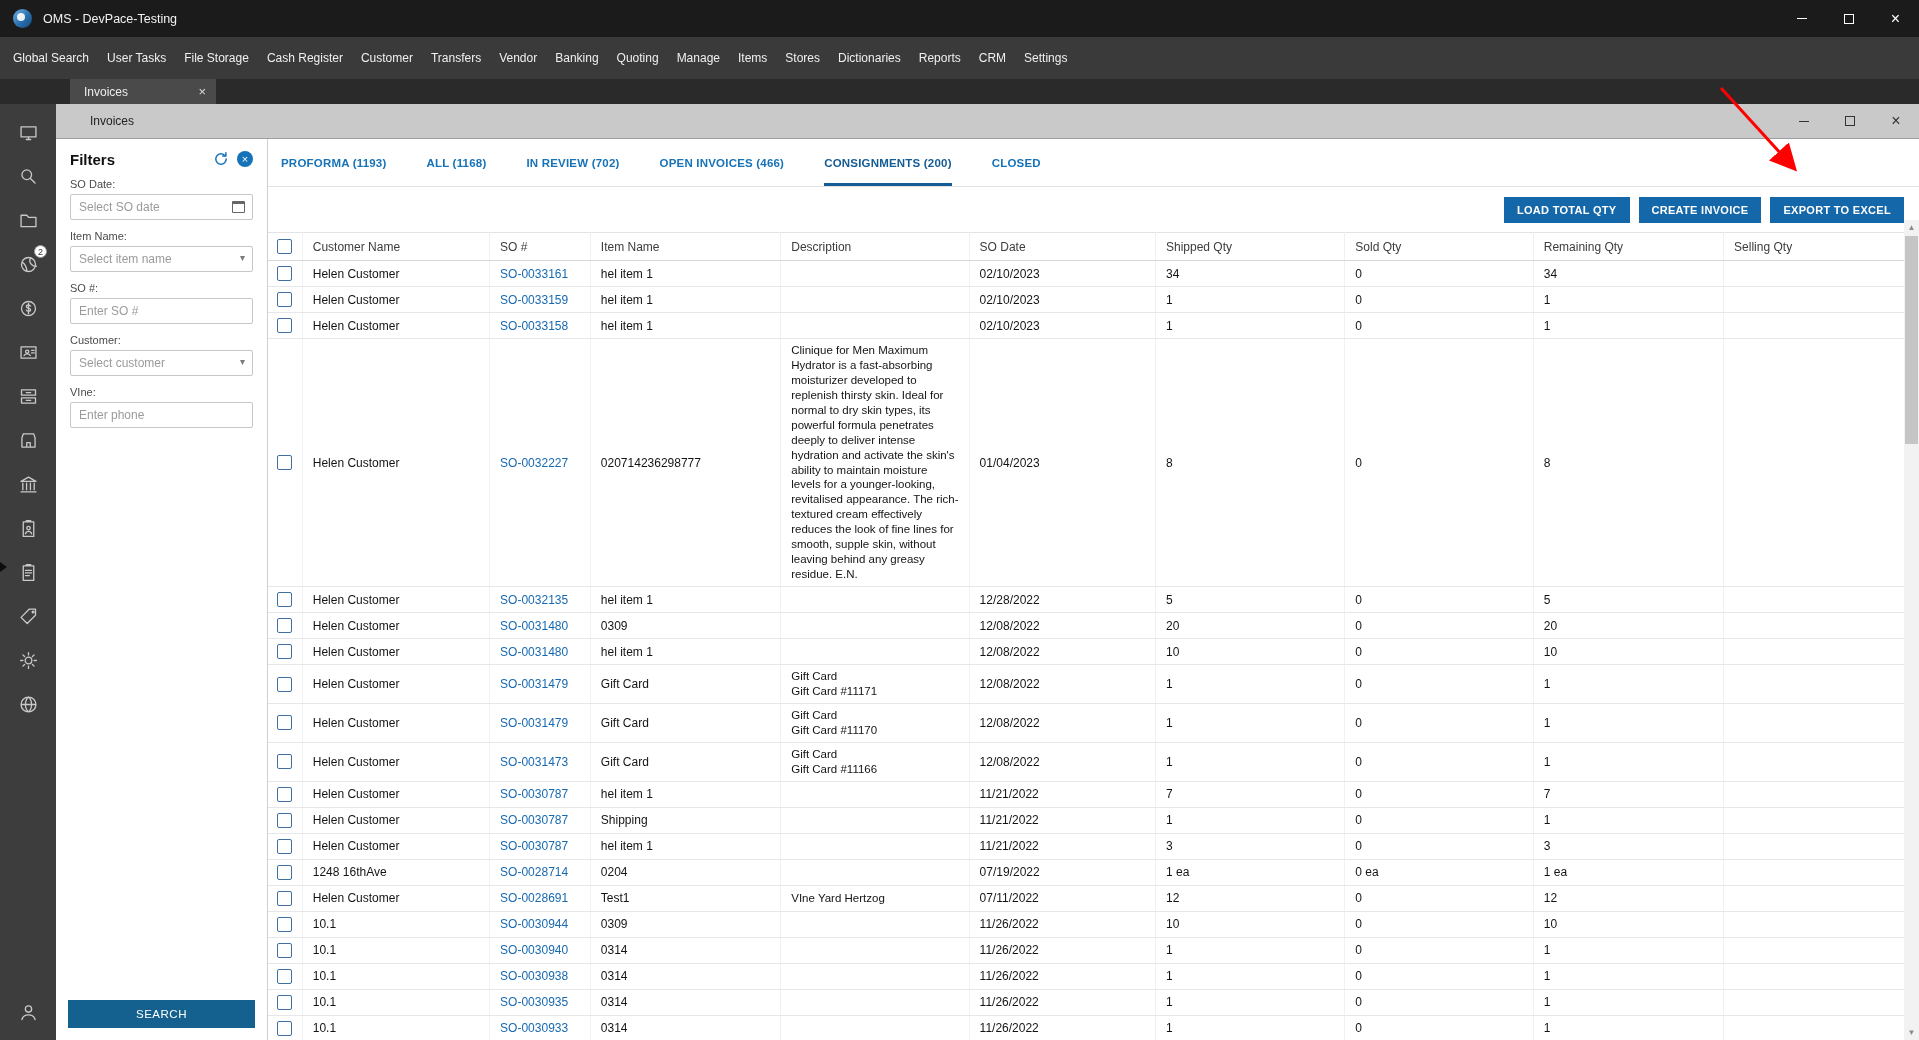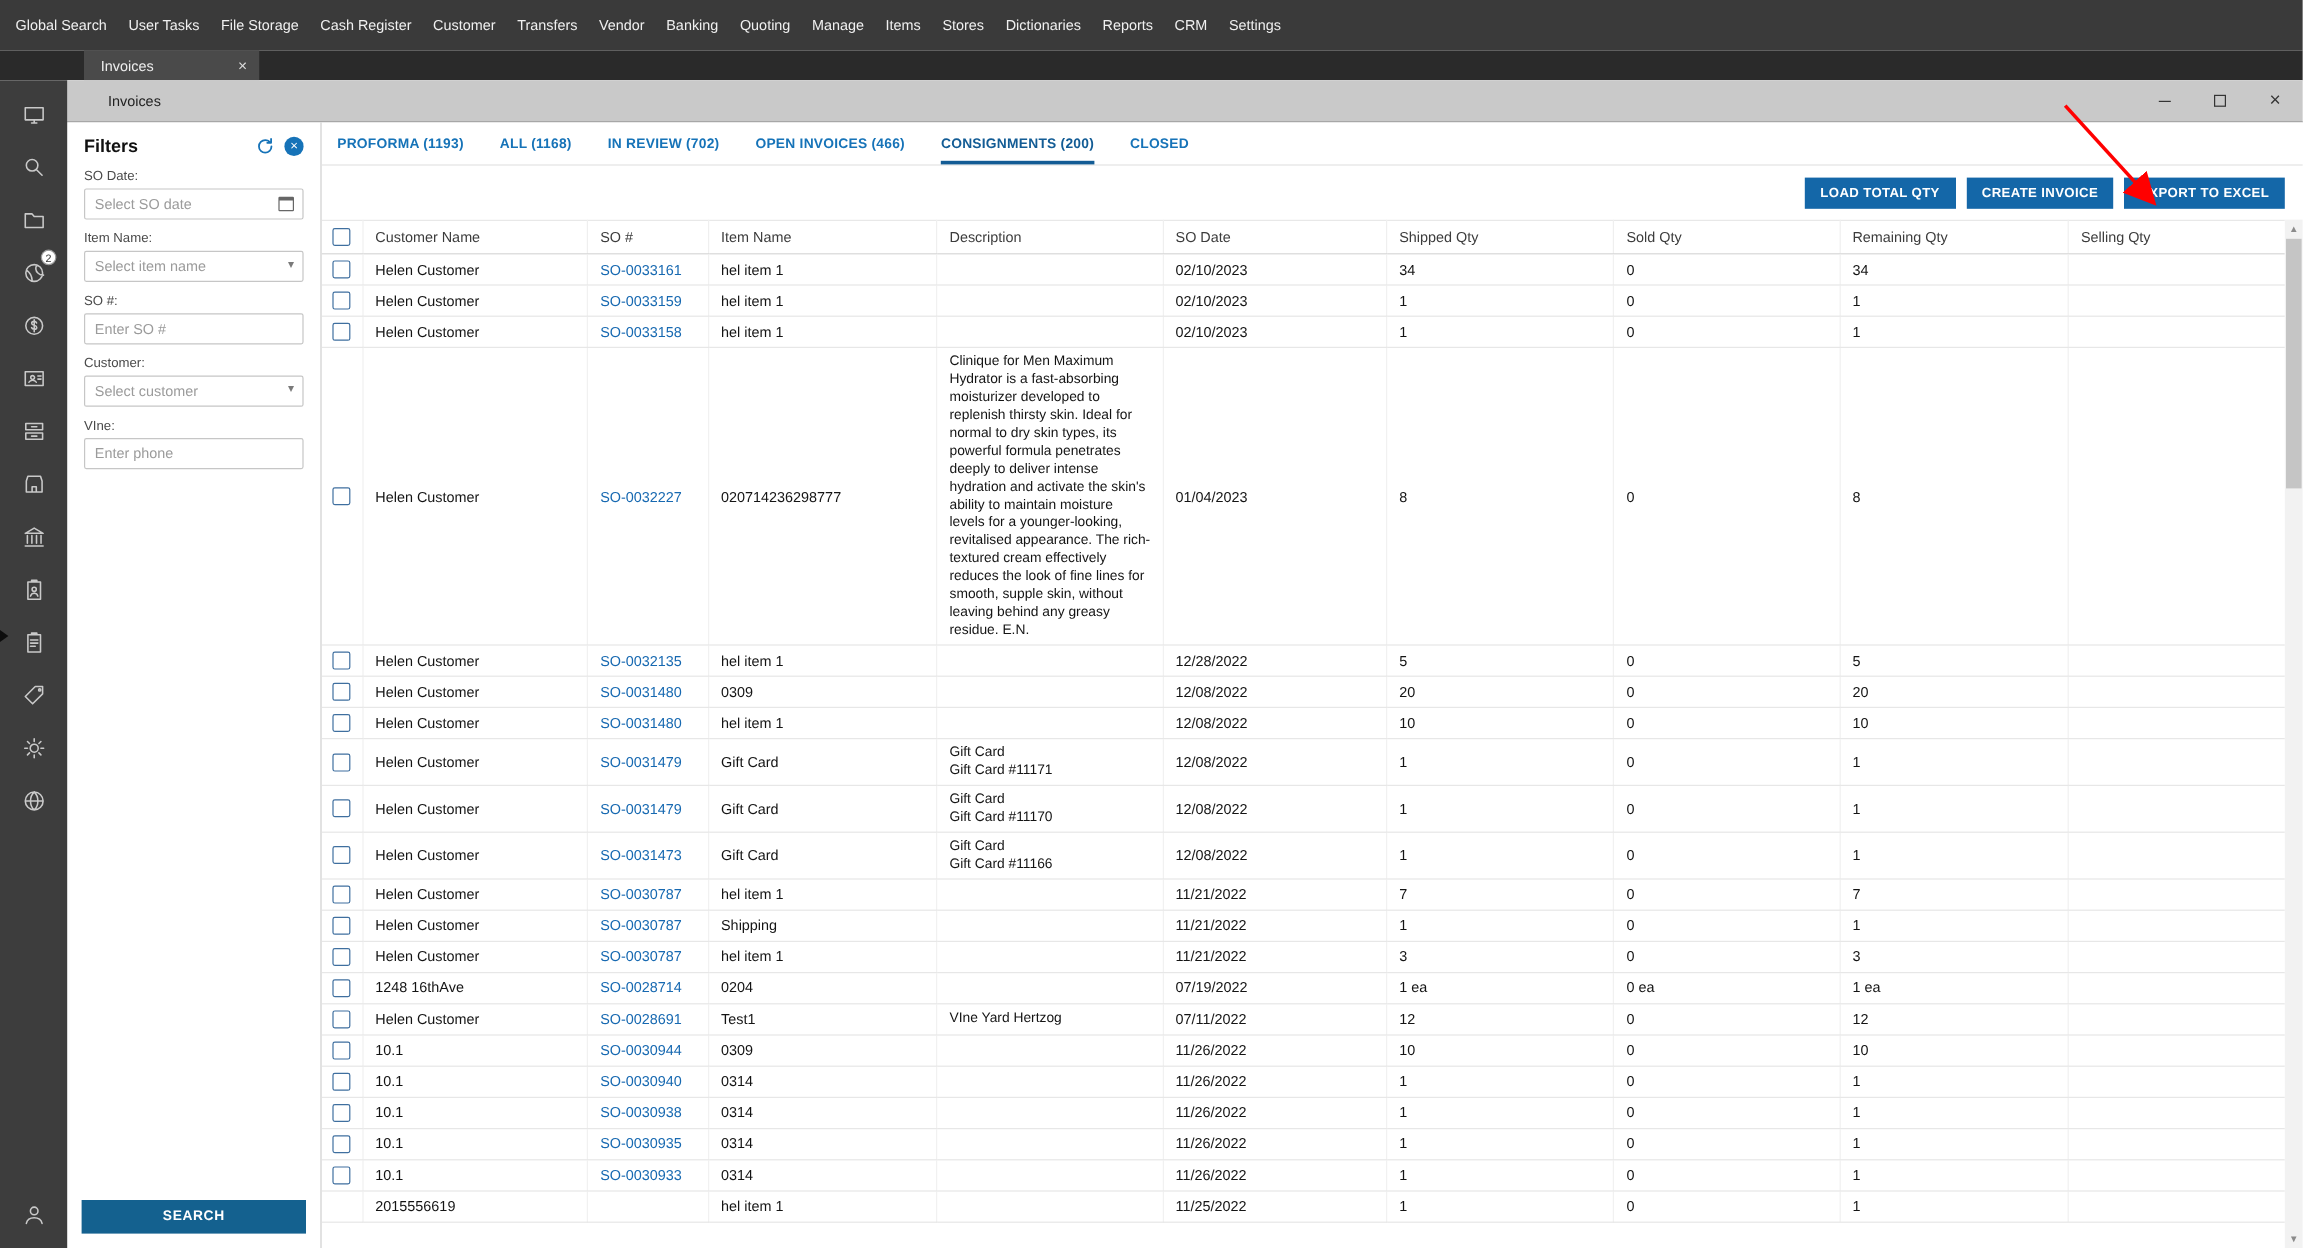--- a/index.html
+++ b/index.html
@@ -67,25 +67,25 @@
   .fgroup{margin-top:10px}
   .flabel{font-size:11px;color:#4a4a4a;margin-bottom:4px}
   .finput{position:relative;height:26px;border:1px solid #c6c6c6;border-radius:2px;background:#fff}
   .finput input{border:0;outline:0;width:100%;height:100%;padding:0 24px 0 8px;background:transparent;
     font:12px "Liberation Sans","DejaVu Sans",sans-serif;color:#3b82f6}
   .finput input::placeholder{color:#9b9b9b}
   .cal-icon{position:absolute;right:7px;top:6px;width:13px;height:12px;border:1px solid #666;border-top:3px solid #666;border-radius:1px}
   .caret-icon{position:absolute;right:7px;top:5px;color:#7a7a7a;font-size:10px}
   .caret-icon::before{content:"▾"}
   .search-btn{position:absolute;left:12px;right:12px;bottom:12px;height:28px;background:var(--search-btn);color:#fff;
-    font-size:11.5px;font-weight:700;letter-spacing:.5px;display:flex;align-items:center;justify-content:center}
+    font-size:11.5px;font-weight:400;letter-spacing:.5px;display:flex;align-items:center;justify-content:center}
 
   
   .table-zone{flex:1;min-width:0;position:relative;display:flex;flex-direction:column}
-  .view-tabs{height:36px;display:flex;align-items:stretch;gap:30px;padding-left:13px;border-bottom:1px solid #e3e3e3;flex:0 0 auto}
+  .view-tabs{height:48px;display:flex;align-items:stretch;gap:40px;padding-left:13px;border-bottom:1px solid #e3e3e3;flex:0 0 auto}
   .vtab{font-size:11.5px;font-weight:700;color:var(--accent);letter-spacing:.2px;display:flex;align-items:center;
     border-bottom:3px solid transparent;padding-top:3px;white-space:nowrap}
   .vtab.active{color:var(--accent-dark);border-bottom-color:var(--accent-dark)}
 
   .actions-row{height:45px;display:flex;align-items:center;justify-content:flex-end;gap:9px;padding-right:15px;flex:0 0 auto}
   .action-btn{height:26px;padding:0 13px;background:var(--btn);color:#fff;font-size:11px;font-weight:700;
     letter-spacing:.3px;display:flex;align-items:center;white-space:nowrap}
 
   .grid-wrap{flex:1;overflow:hidden;position:relative;padding-right:15px}
   table{width:100%;border-collapse:collapse;table-layout:fixed}
@@ -109,20 +109,35 @@
   .vthumb{position:absolute;left:1px;right:1px;top:16px;height:208px;background:#c5c5c5}
 
   
   .annotation-arrow{position:absolute;left:1700px;top:78px;width:120px;height:110px;pointer-events:none;z-index:60}
 </style>
 </head>
 <body>
 
 <div class="app">
 
+  <div class="title-bar">
+    <div class="app-logo"></div>
+    <div class="title-text">OMS - DevPace-Testing</div>
+    <div class="win-controls">
+      <div class="win-btn">
+          <span class="g-min"></span>
+        </div>
+      <div class="win-btn">
+          <span class="g-max"></span>
+        </div>
+      <div class="win-btn">
+          <span class="g-close"></span>
+        </div>
+    </div>
+  </div>
 
   <div class="menu-bar">
       <div class="menu-item">Global Search</div>
       <div class="menu-item">User Tasks</div>
       <div class="menu-item">File Storage</div>
       <div class="menu-item">Cash Register</div>
       <div class="menu-item">Customer</div>
       <div class="menu-item">Transfers</div>
       <div class="menu-item">Vendor</div>
       <div class="menu-item">Banking</div>

